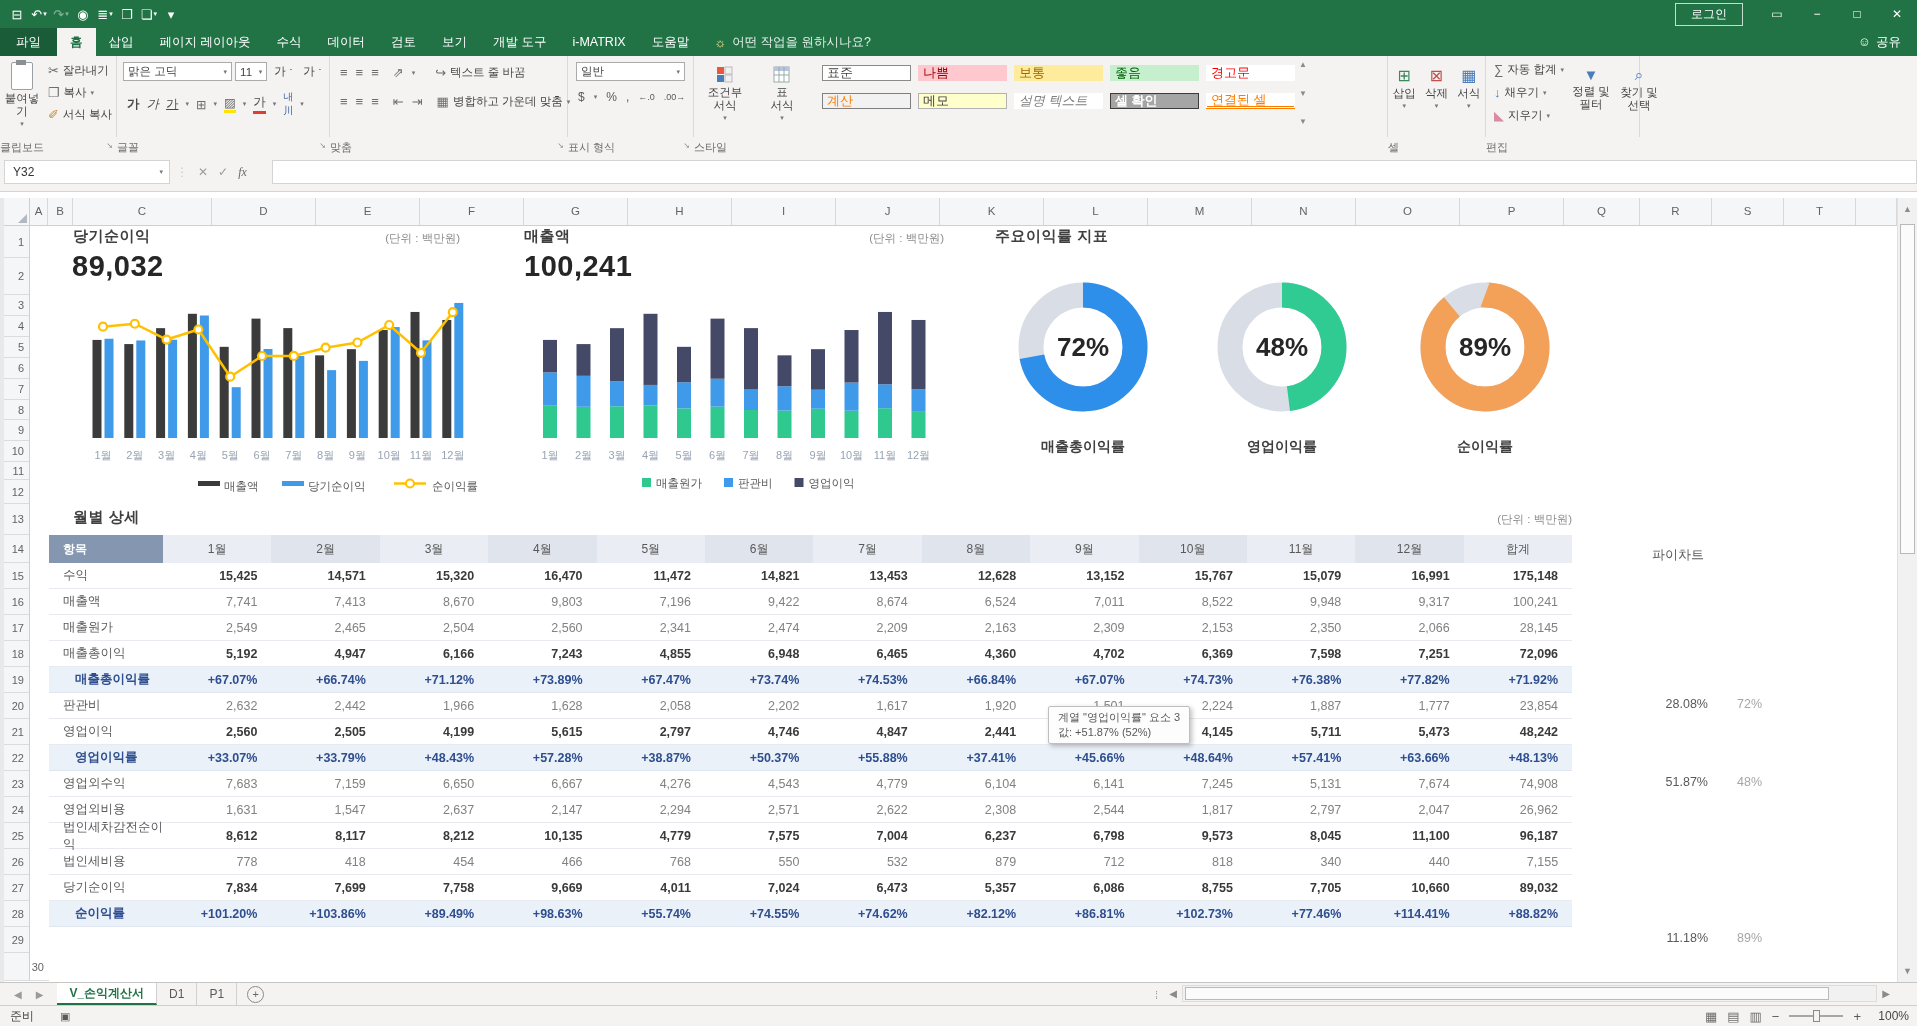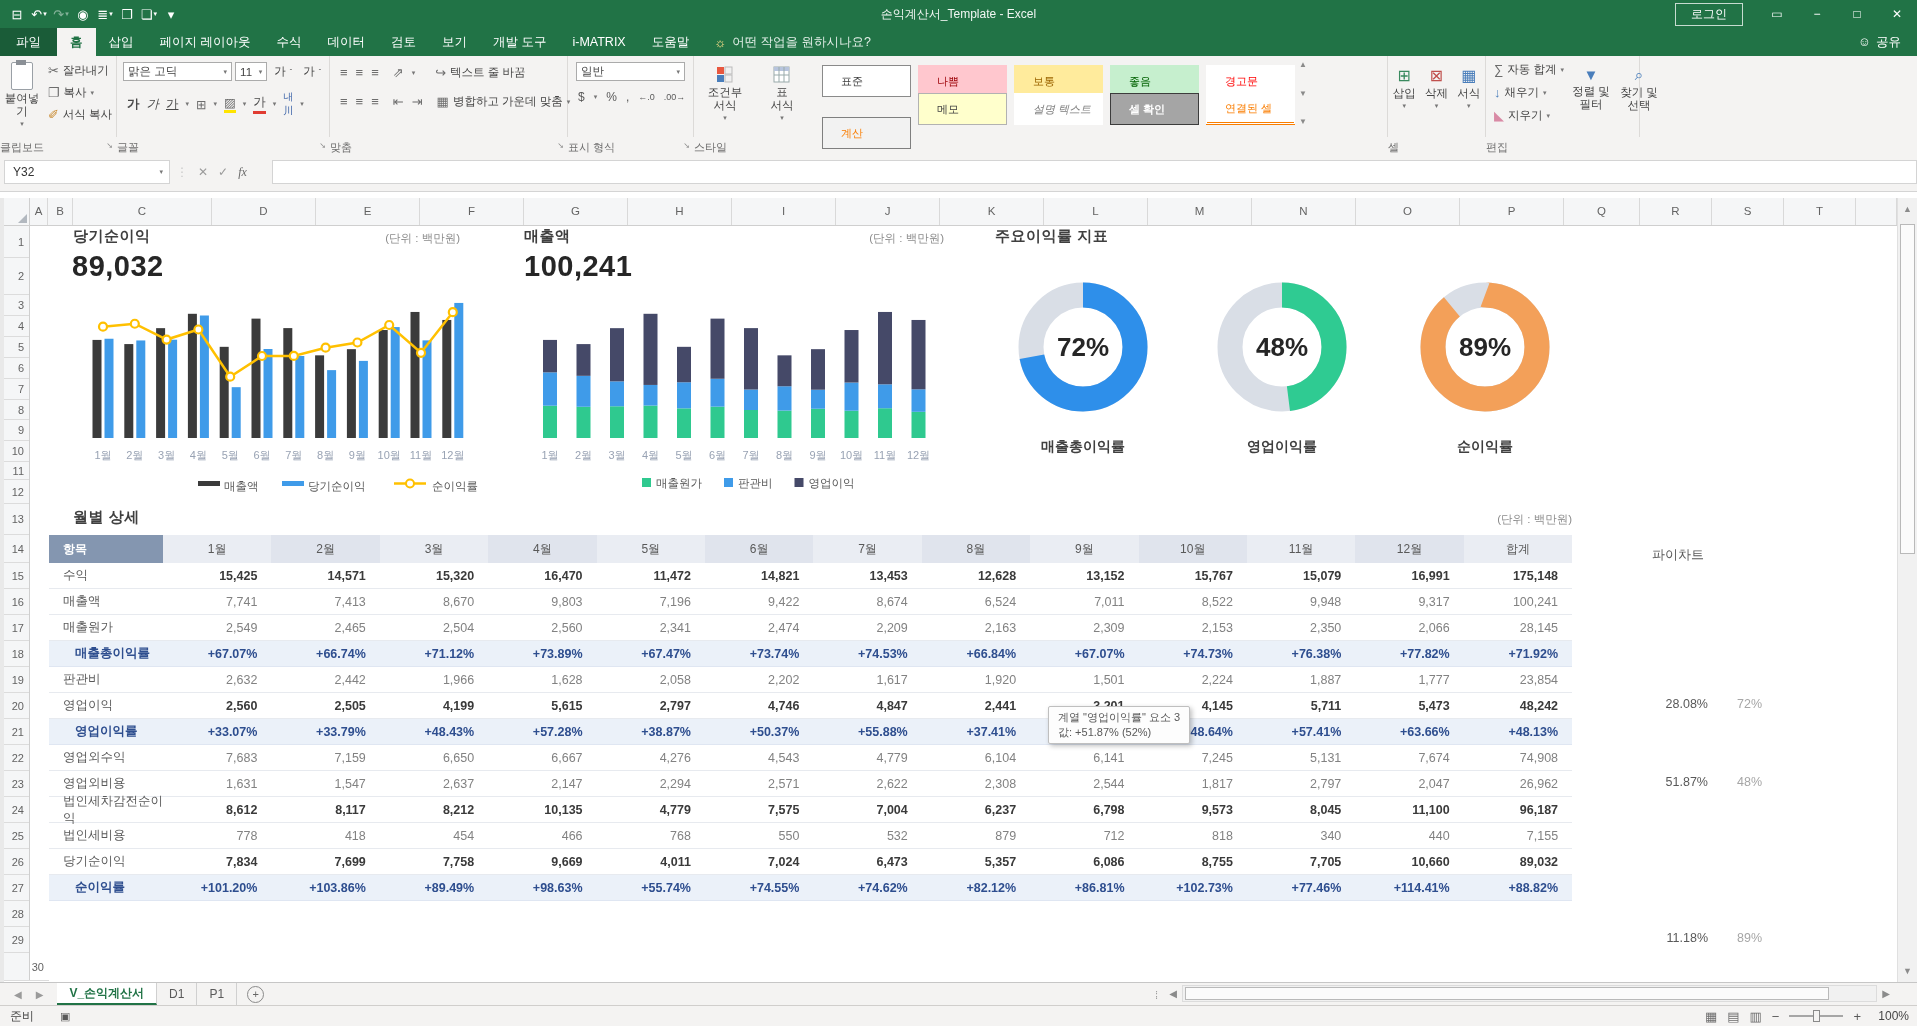--- a/index.html
+++ b/index.html
@@ -28,21 +28,21 @@
   .ribbon{position:absolute;left:0;top:56px;width:100%;height:97px;background:#f4f3f2;border-bottom:1px solid #d2d0ce;font-size:11.5px;color:#444;}
   .rgroup{position:absolute;top:0;height:81px;border-right:1px solid #dcdad8;box-sizing:border-box;}
   .glabel{position:absolute;top:84px;left:0;width:100%;text-align:left;font-size:11px;color:#6e6e6e;}
   .launcher{position:absolute;right:3px;top:85px;font-size:8px;color:#8a8a8a;}
   .rico{color:#6d6d6d;font-size:13px;}
   .rbtn{display:flex;align-items:center;gap:4px;padding:2px 4px;white-space:nowrap;}
   .caret-s{font-size:7px;color:#777;}
   .selbox{border:1px solid #ababab;background:#fff;height:19px;display:flex;align-items:center;padding:0 4px;gap:0;white-space:nowrap;box-sizing:border-box;}
   .bigbtn{display:flex;flex-direction:column;align-items:center;justify-content:flex-start;gap:2px;padding-top:6px;}
   .bigbtn .blabel{font-size:11.5px;color:#444;text-align:center;line-height:13px;white-space:pre-line;}
-  .stylecell{height:32px;display:flex;align-items:center;padding:0 18px;font-size:11px;border:1px solid transparent;box-sizing:border-box;white-space:nowrap;overflow:hidden;}
+  .stylecell{height:16px;display:flex;align-items:center;padding:0 4px;font-size:13px;border:1px solid transparent;box-sizing:border-box;white-space:nowrap;overflow:hidden;}
   .garrows{display:flex;flex-direction:column;justify-content:space-between;height:66px;padding-left:4px;color:#8a8a8a;font-size:8px;}
   .collapse-chevron{position:absolute;right:10px;top:120px;color:#8a8a8a;font-size:10px;}
   
   .fbar{position:absolute;left:0;top:153px;width:100%;height:39px;background:#f4f3f2;border-bottom:1px solid #d4d4d4;box-sizing:border-box;}
   .namebox{position:absolute;left:4px;top:7px;width:166px;height:24px;background:#fff;border:1px solid #d4d4d4;display:flex;align-items:center;font-size:12px;color:#333;padding-left:8px;box-sizing:border-box;}
   .namebox .caret-s{margin-left:auto;margin-right:6px;}
   .fbtns{position:absolute;left:176px;top:7px;height:24px;display:flex;align-items:center;gap:10px;color:#9b9b9b;font-size:12px;}
   .fx{font-style:italic;font-family:"Liberation Serif",serif;color:#6a6a6a;}
   .finput{position:absolute;left:272px;top:7px;right:0;height:24px;background:#fff;border:1px solid #d4d4d4;box-sizing:border-box;}
   
@@ -116,21 +116,20 @@
     <div class="qat" id="qat">
         <div class="qat-btn">⊟</div>
         <div class="qat-btn">↶<span class="caret">▾</span></div>
         <div class="qat-btn dim">↷<span class="caret">▾</span></div>
         <div class="qat-btn">◉</div>
         <div class="qat-btn">≣<span class="caret">▾</span></div>
         <div class="qat-btn">❐</div>
         <div class="qat-btn">❏<span class="caret">▾</span></div>
         <div class="qat-btn">▾</div>
       </div>
-    <div class="win-title">손익계산서_Template  -  Excel</div>
     <div class="tb-right">
       <button class="login-btn">로그인</button>
       <div class="winbtn">▭</div>
       <div class="winbtn">−</div>
       <div class="winbtn">□</div>
       <div class="winbtn">✕</div>
     </div>
   </div>
 
   <div class="menubar">
@@ -294,21 +293,21 @@
           <span class="blabel">표
 서식</span>
             <span class="caret-s">▾</span>
         </div>
         <div id="style-gallery" style="display:grid;grid-template-columns:repeat(5,89px);grid-auto-rows:24px;gap:4px 7px;padding:5px 0 0 14px;">
             <div class="stylecell" style="background: rgb(255, 255, 255); color: rgb(63, 63, 63); border: 1px solid rgb(138, 138, 138);">표준</div>
             <div class="stylecell" style="background: rgb(255, 199, 206); color: rgb(156, 0, 6);">나쁨</div>
             <div class="stylecell" style="background: rgb(255, 235, 156); color: rgb(156, 101, 0);">보통</div>
             <div class="stylecell" style="background: rgb(198, 239, 206); color: rgb(0, 97, 0);">좋음</div>
             <div class="stylecell" style="background: rgb(255, 255, 255); color: rgb(255, 0, 0);">경고문</div>
-            <div class="stylecell" style="background: rgb(242, 242, 242); color: rgb(250, 125, 0); border: 1px solid rgb(127, 127, 127); margin-top: 24px;">계산</div>
+            <div class="stylecell" style="background: rgb(242, 242, 242); color: rgb(250, 125, 0); border: 1px solid rgb(127, 127, 127);">계산</div>
             <div class="stylecell" style="background: rgb(255, 255, 204); color: rgb(64, 64, 64); border: 1px solid rgb(178, 178, 178);">메모</div>
             <div class="stylecell" style="background: rgb(255, 255, 255); color: rgb(127, 127, 127); font-style: italic;">설명 텍스트</div>
             <div class="stylecell" style="background: rgb(165, 165, 165); color: rgb(255, 255, 255); border: 1px solid rgb(60, 60, 60); font-weight: 700;">셀 확인</div>
             <div class="stylecell" style="background: rgb(255, 255, 255); color: rgb(250, 125, 0); border-bottom: 3px double rgb(250, 125, 0);">연결된 셀</div>
           </div>
         <div class="garrows">
             <span>▲</span>
             <span>▼</span>
             <span>▼</span>
           </div>
@@ -656,20 +655,36 @@
           <div class="tdata tc">2,341</div>
           <div class="tdata tc">2,474</div>
           <div class="tdata tc">2,209</div>
           <div class="tdata tc">2,163</div>
           <div class="tdata tc">2,309</div>
           <div class="tdata tc">2,153</div>
           <div class="tdata tc">2,350</div>
           <div class="tdata tc">2,066</div>
           <div class="tdata tc">28,145</div>
         </div>
+        <div class="trow tr-bold">
+          <div class="tdata tl">매출총이익</div>
+          <div class="tdata tc">5,192</div>
+          <div class="tdata tc">4,947</div>
+          <div class="tdata tc">6,166</div>
+          <div class="tdata tc">7,243</div>
+          <div class="tdata tc">4,855</div>
+          <div class="tdata tc">6,948</div>
+          <div class="tdata tc">6,465</div>
+          <div class="tdata tc">4,360</div>
+          <div class="tdata tc">4,702</div>
+          <div class="tdata tc">6,369</div>
+          <div class="tdata tc">7,598</div>
+          <div class="tdata tc">7,251</div>
+          <div class="tdata tc">72,096</div>
+        </div>
         <div class="trow tr-pct">
           <div class="tdata tl">매출총이익률</div>
           <div class="tdata tc">+67.07%</div>
           <div class="tdata tc">+66.74%</div>
           <div class="tdata tc">+71.12%</div>
           <div class="tdata tc">+73.89%</div>
           <div class="tdata tc">+67.47%</div>
           <div class="tdata tc">+73.74%</div>
           <div class="tdata tc">+74.53%</div>
           <div class="tdata tc">+66.84%</div>

